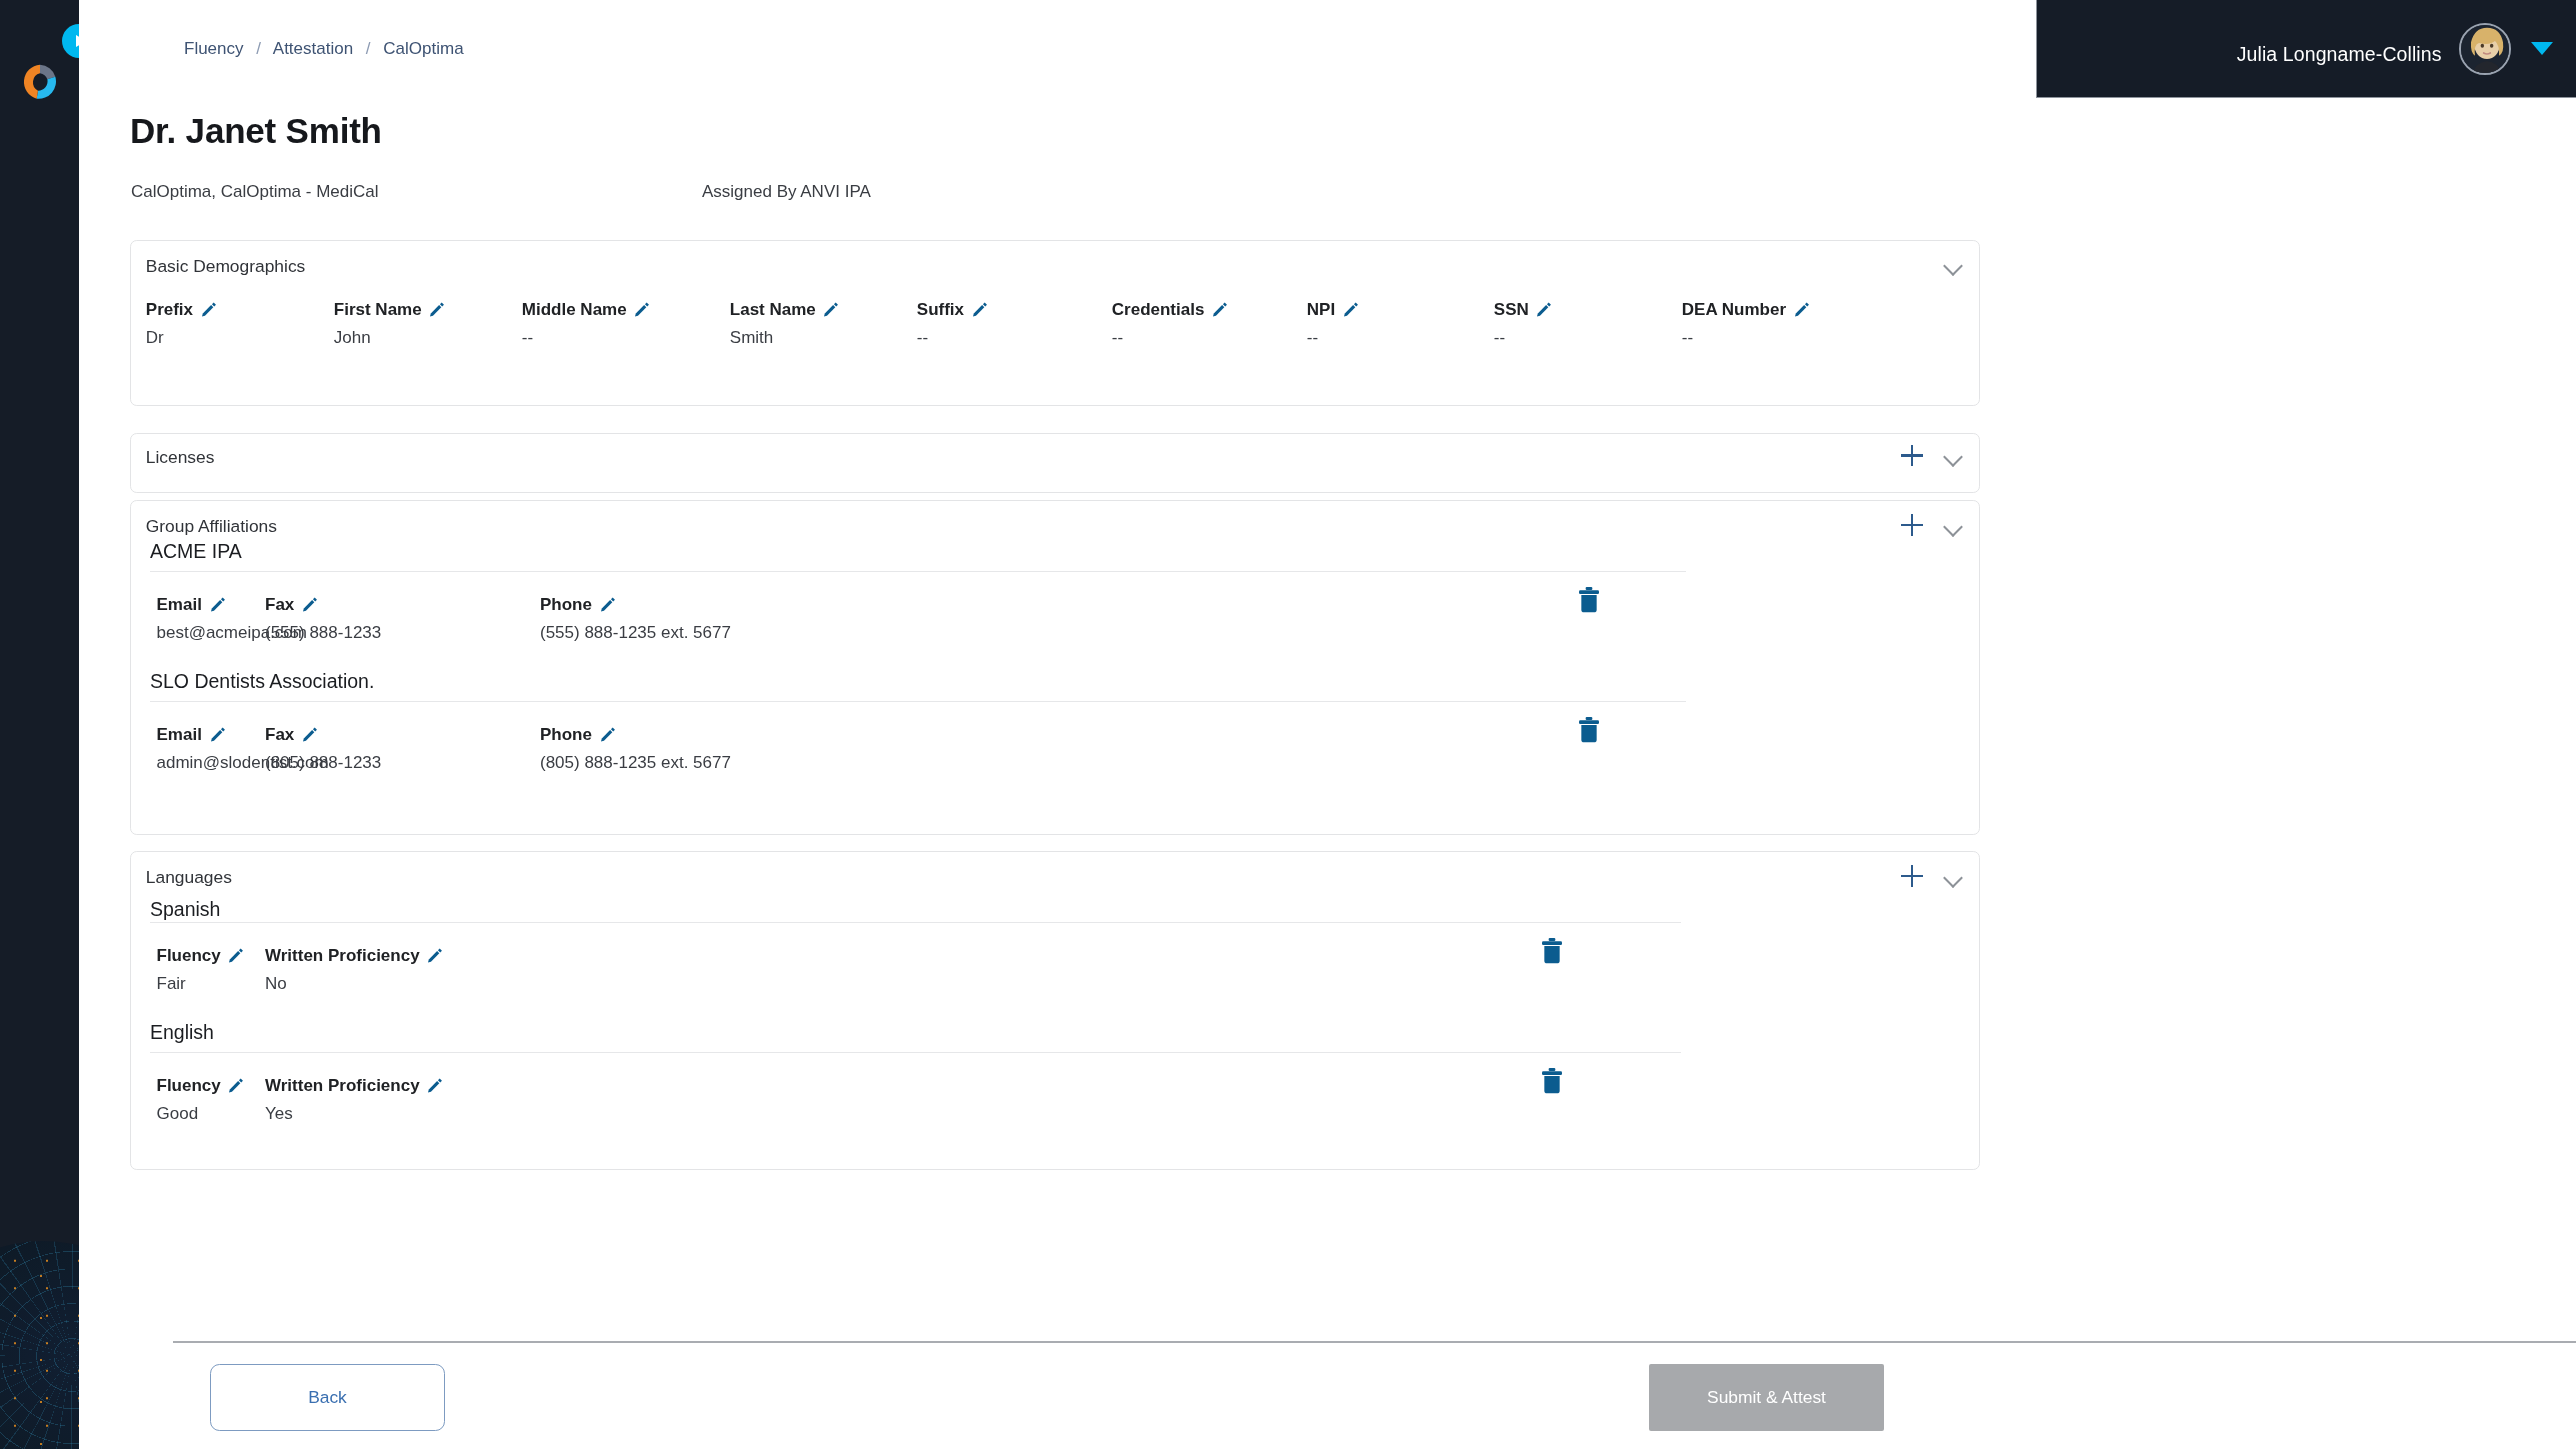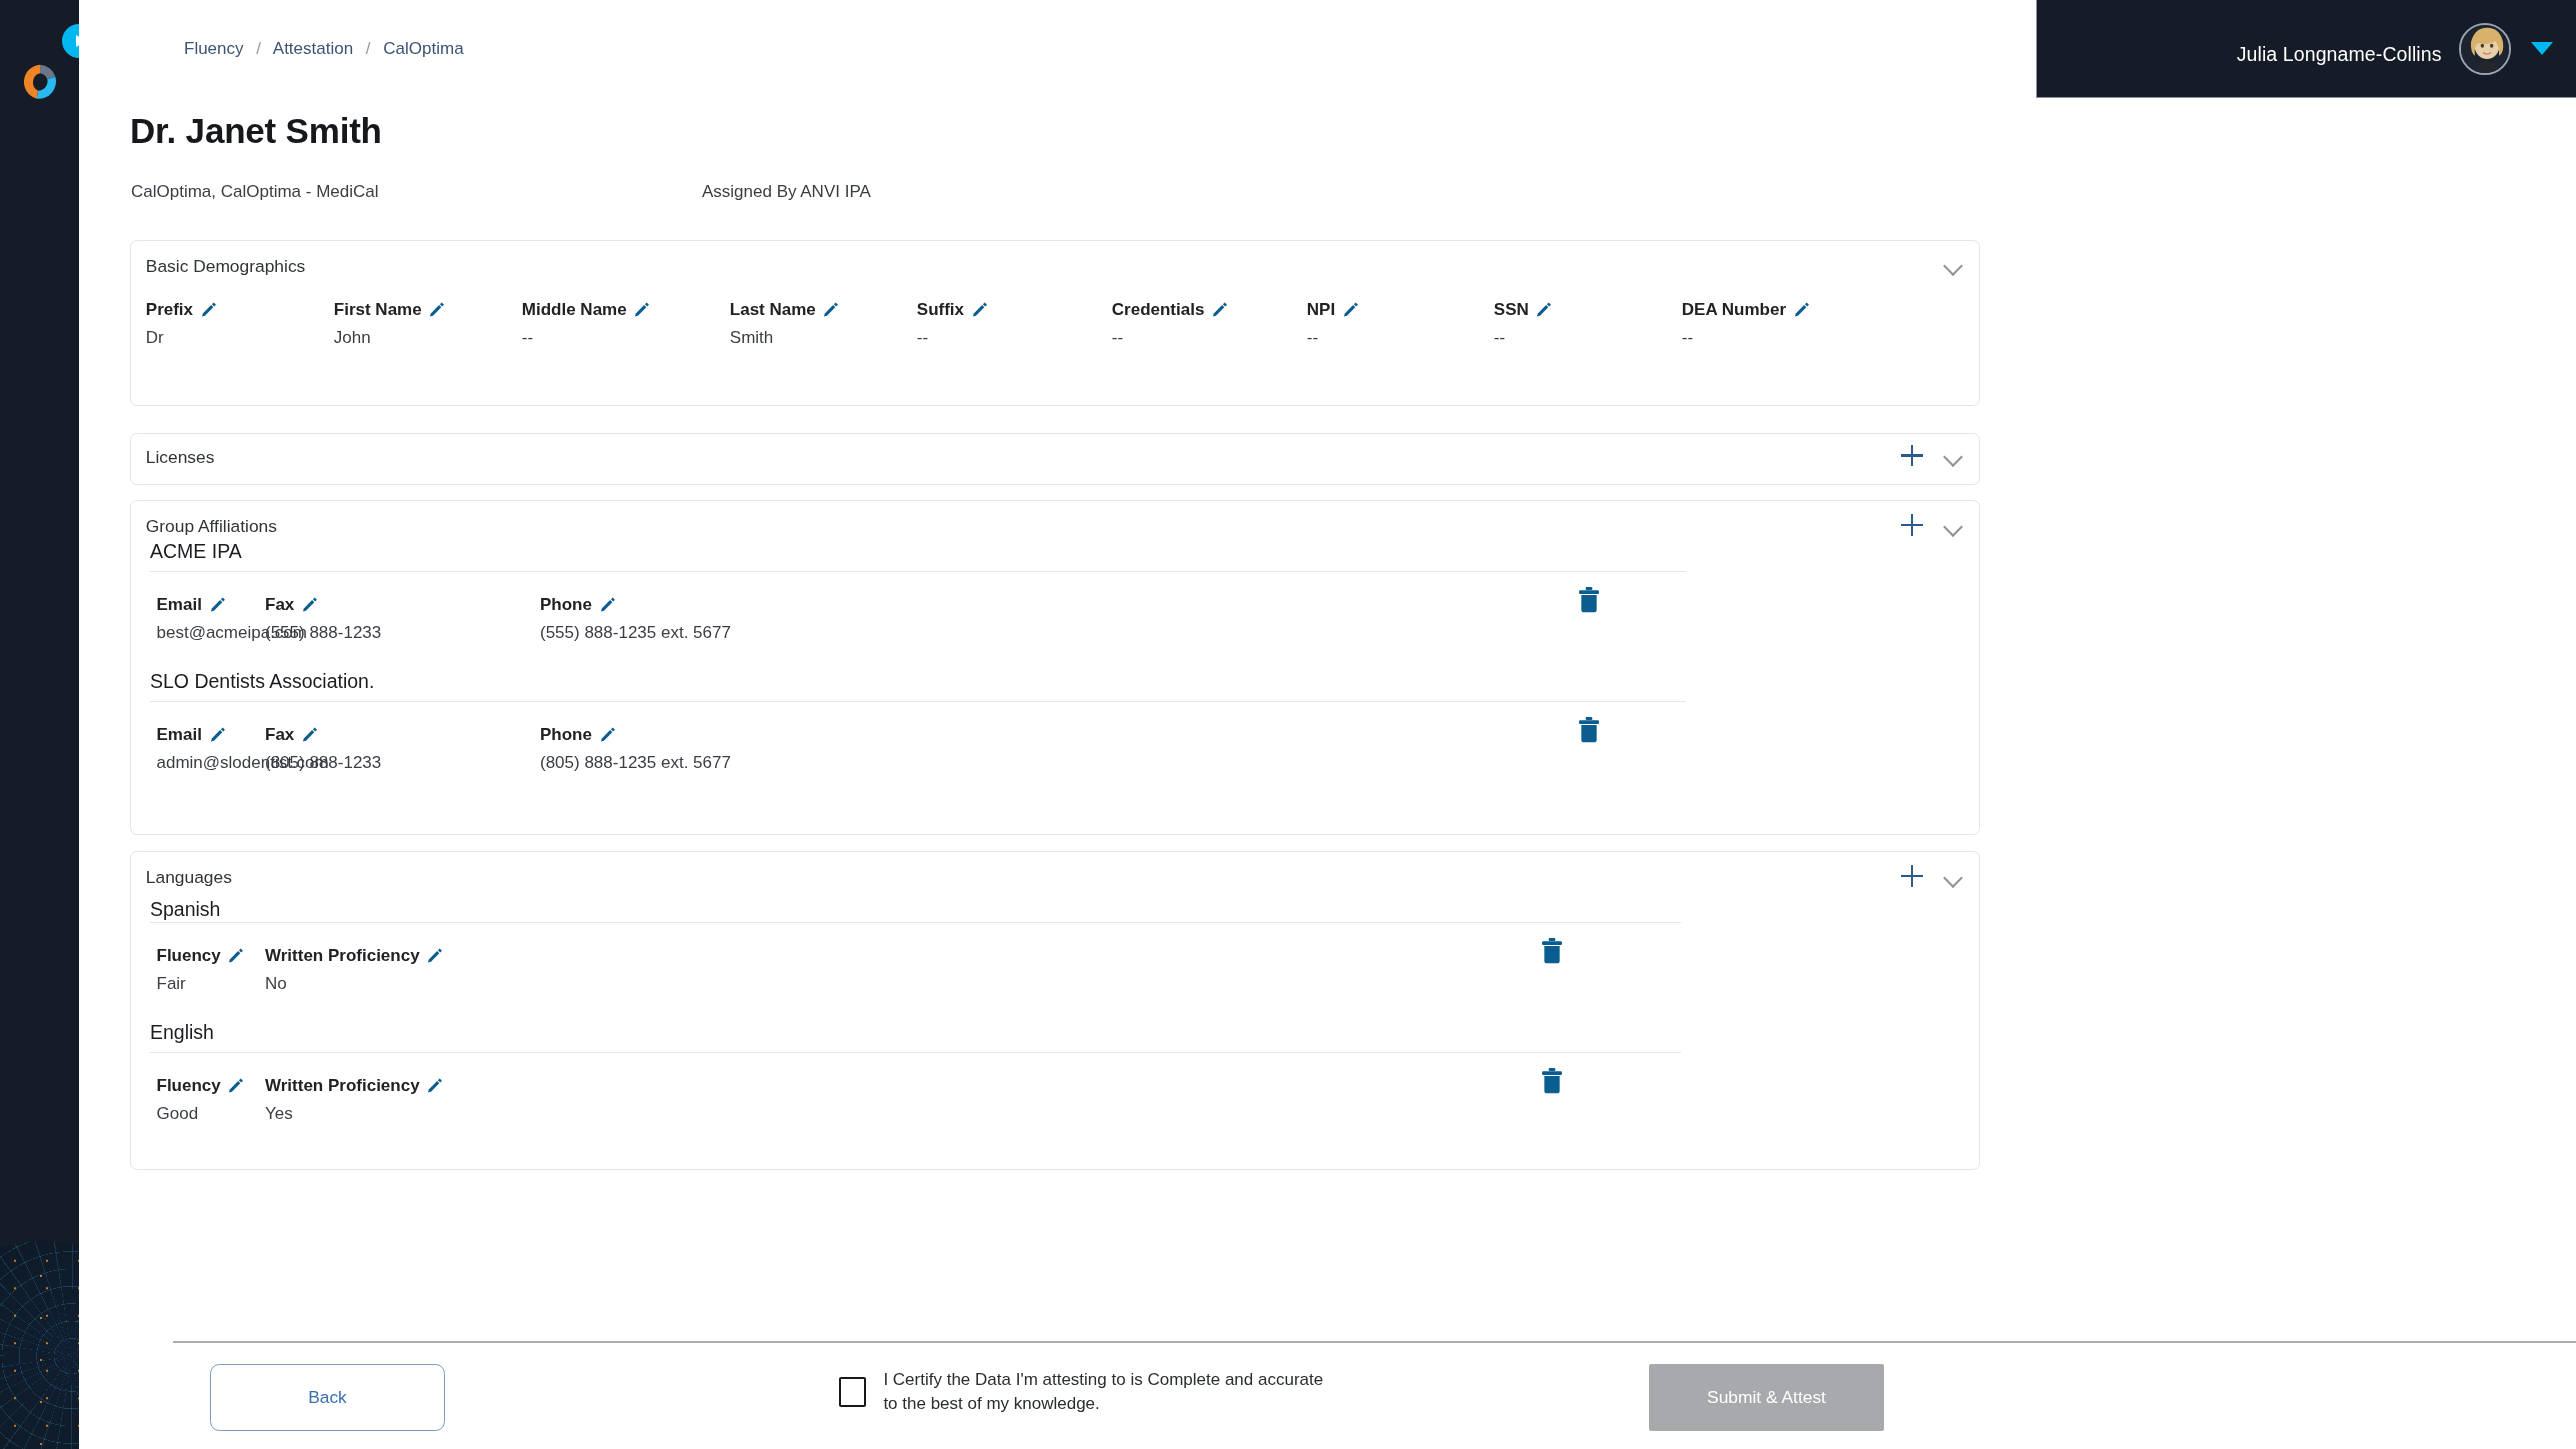--- a/index.html
+++ b/index.html
@@ -363,21 +363,21 @@
             <span class="pencil"><svg viewBox="0 0 26 26" width="17.4" height="17.4" aria-hidden="true">
                 <path d="M20.5 2.2 L23.8 5.5 L21.2 8.1 L17.9 4.8 Z" fill="#0b5c8f"></path>
                 <path d="M16.6 6.1 L19.9 9.4 L7.4 21.9 L3.0 23.3 L4.2 18.7 Z" fill="#0b5c8f"></path>
               </svg></span>
           </div>
           <span class="field-value">--</span>
         </div>
       </div>
   </div>
 
-  <div class="card" id="card-licenses" style="top:433px; height:52px;">
+  <div class="card" id="card-licenses" style="top:433px; height:60px;">
     <div class="card-title" style="top:13.4px;">Licenses</div>
     <div class="card-actions" style="top:9.4px;">
       <span class="ic-plus"></span>
       <span class="ic-chevron"></span>
     </div>
   </div>
 
   <div class="card" id="card-groups" style="top:500px; height:335px;">
     <div class="card-title">Group Affiliations</div>
     <div class="card-actions">
@@ -523,22 +523,18 @@
             <rect x="3" y="6.5" width="30" height="5.5" rx="2" fill="#0b5c8f"></rect>
             <path d="M6.5 13.5 h23 v22 a4 4 0 0 1 -4 4 h-15 a4 4 0 0 1 -4 -4 Z" fill="#0b5c8f"></path>
           </svg></span>
       </div>
   </div>
 
   <div id="footer-rule"></div>
 
   <button id="btn-back">Back</button>
 
-  <div id="certify">
-    <span id="certify-box"></span>
-    <span id="certify-text">I Certify the Data I'm attesting to is Complete and accurate to the best of my knowledge.</span>
-  </div>
 
   <button id="btn-submit" aria-disabled="true">Submit &amp; Attest</button>
 
 
 </div>
 
 
 </body></html>

